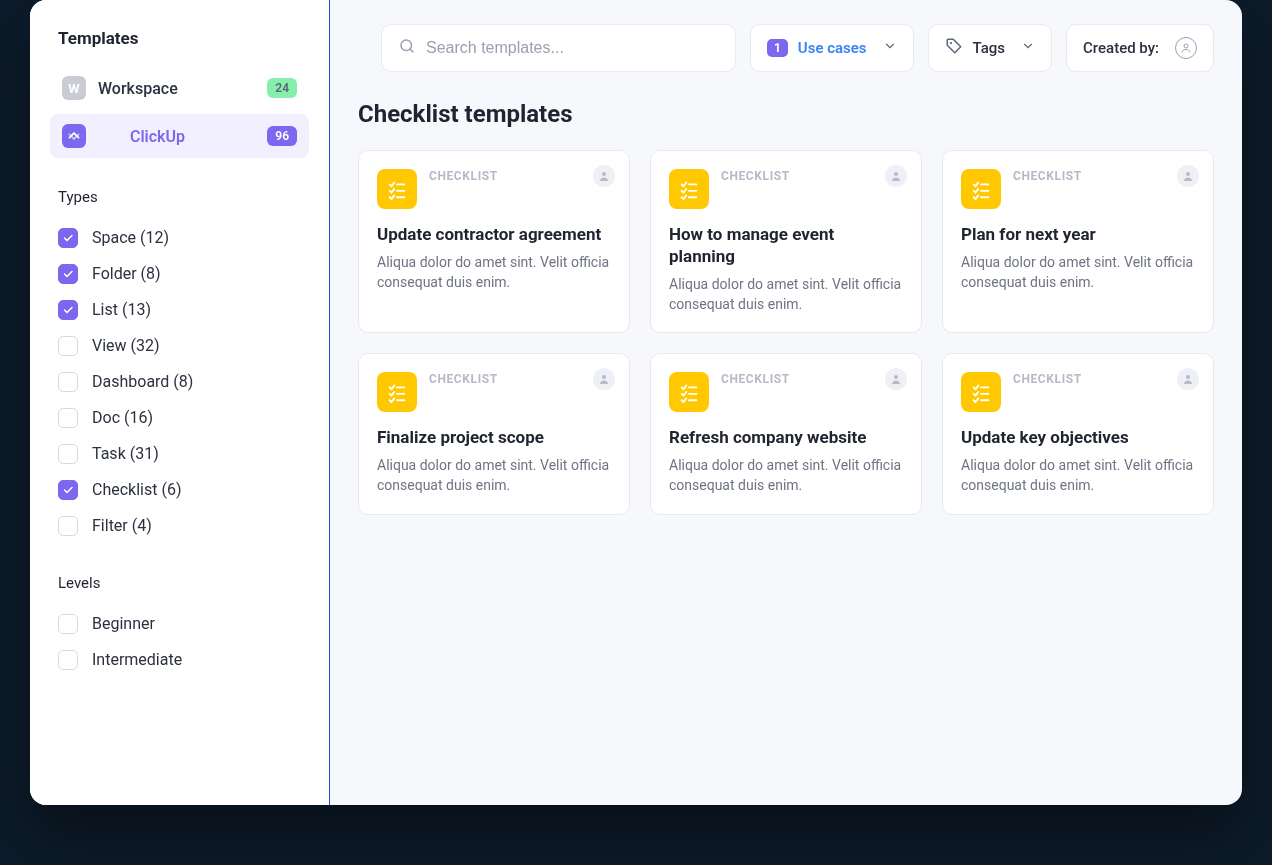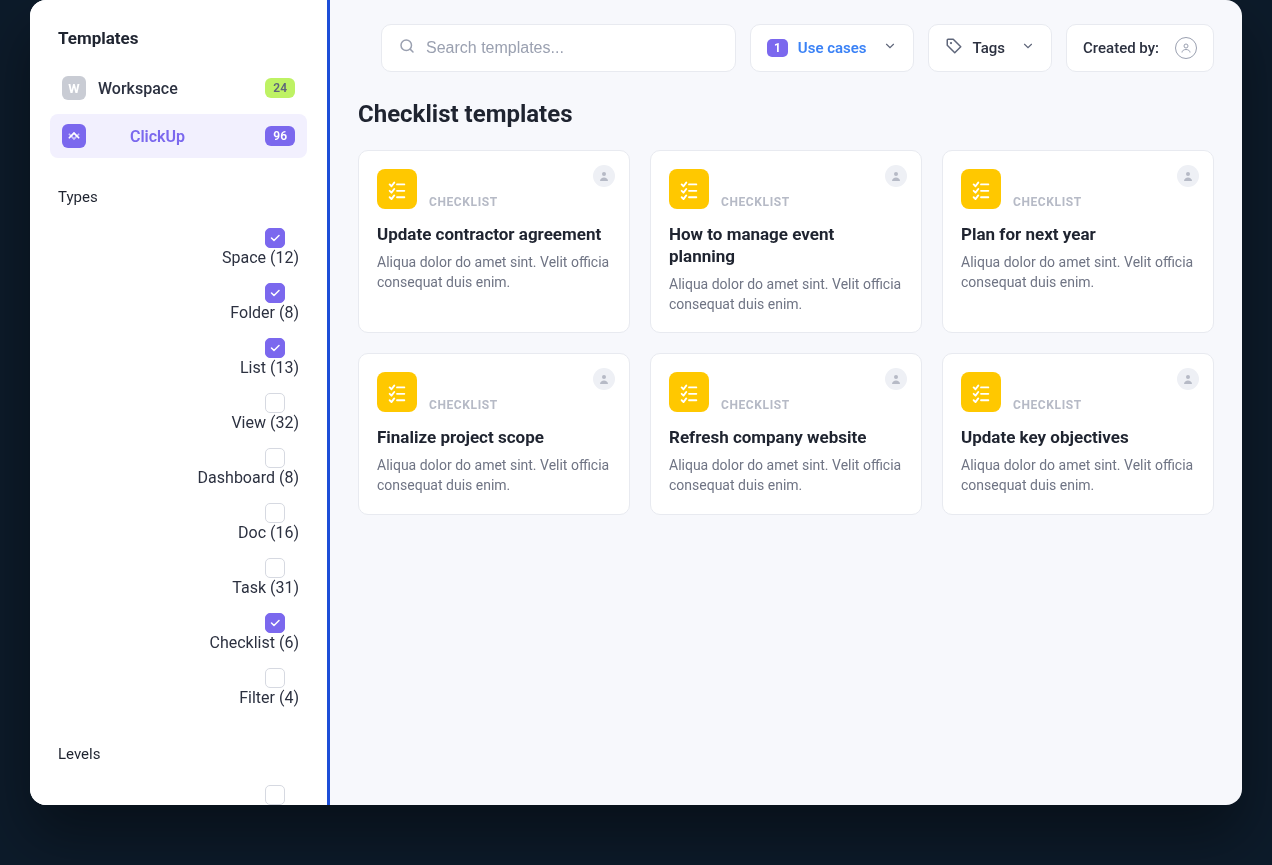--- a/index.html
+++ b/index.html
@@ -18,21 +18,21 @@
     width: 1212px;
     height: 805px;
     box-shadow: 0 30px 60px rgba(0,0,0,0.4);
     overflow: hidden;
   }
   
   .sidebar {
     width: 300px;
     background: #fff;
     padding: 28px 20px;
-    border-right: 3px solid #1d4ed8;
+    border-right: 1px solid #1d4ed8;
   }
   .sidebar h2 {
     font-size: 17px;
     font-weight: 700;
     color: #1f2430;
     margin-bottom: 18px;
     padding-left: 8px;
   }
   .source-item {
     display: flex;
@@ -56,40 +56,39 @@
     margin-right: 12px;
     font-size: 13px;
     font-weight: 700;
     color: #fff;
   }
   .source-icon.workspace { background: #c9ccd4; }
   .source-icon.clickup { background: #7b68ee; }
   .source-label { flex: 1; font-size: 16px; color: #2c3140; font-weight: 500; }
   .source-item.active .source-label { color: #7b68ee; font-weight: 600; }
   .source-count {
-    background: #bef264;
+    background: #86efac;
     color: #5f667a;
     font-size: 12px;
     font-weight: 600;
     padding: 3px 8px;
     border-radius: 6px;
   }
   .source-item.active .source-count { background: #7b68ee; color: #fff; }
   .section-title {
     font-size: 15px;
     font-weight: 400;
     color: #1f2430;
     margin: 30px 0 14px 8px;
   }
   .check-row {
     display: flex;
-    align-items: flex-end;
+    align-items: flex-start;
     padding: 8px 8px;
     cursor: pointer;
-    flex-direction: column;
   }
   .checkbox {
     width: 20px;
     height: 20px;
     border-radius: 5px;
     border: 1.5px solid #d6d9e1;
     margin-right: 14px;
     display: flex;
     align-items: center;
     justify-content: center;
@@ -166,21 +165,21 @@
   .card {
     background: #fff;
     border: 1px solid #e8eaf0;
     border-radius: 10px;
     padding: 18px;
     position: relative;
     cursor: pointer;
   }
   .card-head {
     display: flex;
-    align-items: flex-end;
+    align-items: flex-start;
     gap: 12px;
     margin-bottom: 14px;
   }
   .card-icon {
     width: 40px; height: 40px;
     background: #ffc800;
     border-radius: 8px;
     display:flex;align-items:center;justify-content:center;
   }
   .card-type {

